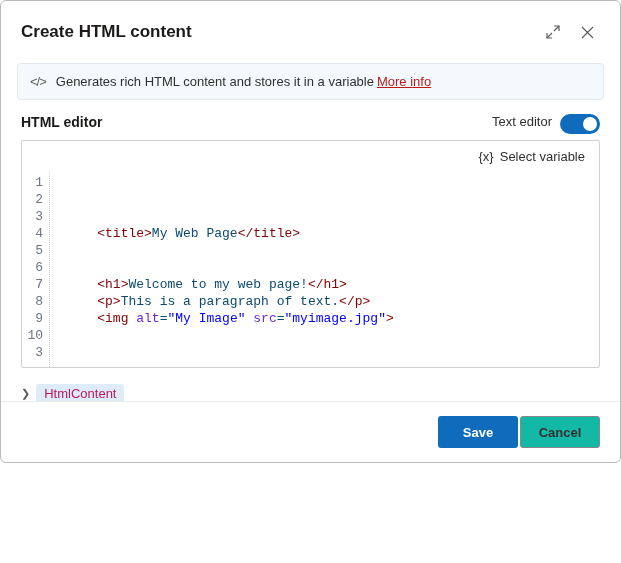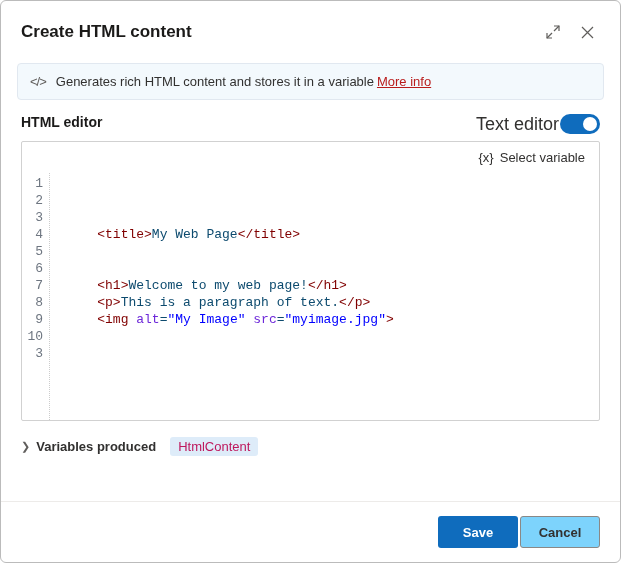--- a/index.html
+++ b/index.html
@@ -7,21 +7,21 @@
   font-family: "Segoe UI", -apple-system, sans-serif;
   font-size: 13px;
   color: #323130;
   background: #fff;
   width: 621px;
   height: 563px;
   overflow: hidden;
 }
 .dialog {
   width: 621px;
-  height: 563px;
+  height: 463px;
   border: 1px solid #bbb;
   border-radius: 6px;
   display: flex;
   flex-direction: column;
   background: #fff;
 }
 .dlg-header {
   display: flex;
   align-items: center;
   padding: 14px 16px 12px 20px;
@@ -75,23 +75,23 @@
   align-items: flex-start;
   margin-bottom: 6px;
 }
 .editor-label {
   font-size: 14px;
   font-weight: 600;
   color: #1b1a19;
   flex: 1;
 }
 .text-editor-label {
-  font-size: 18px;
-  color: #323130;
-  margin-right: 1px;
+  font-size: 13px;
+  color: #323130;
+  margin-right: 8px;
 }
 .toggle {
   width: 40px;
   height: 20px;
   border-radius: 10px;
   background: #0f6cbd;
   position: relative;
   cursor: pointer;
 }
 .toggle::after {
@@ -190,21 +190,21 @@
   font-size: 13px;
   font-weight: 600;
   cursor: pointer;
   border: 1px solid transparent;
 }
 .btn-primary {
   background: #0f6cbd;
   color: #fff;
 }
 .btn-secondary {
-  background: #7dd3fc;
+  background: #14b8a6;
   color: #323130;
   border: 1px solid #8a8886;
 }
 </style>
 </head>
 <body>
 
 <div class="dialog">
 
   <div class="dlg-header">
@@ -256,21 +256,20 @@
             <div>9</div>
             <div>10</div>
             <div>3</div>
           </div>
         <div class="codelines" id="codelines"><div class="ln"></div><div class="ln"></div><div class="ln"></div><div class="ln">    <span class="punc">&lt;</span><span class="tag">title</span><span class="punc">&gt;</span><span class="txt">My Web Page</span><span class="punc">&lt;/</span><span class="tag">title</span><span class="punc">&gt;</span></div><div class="ln"></div><div class="ln"></div><div class="ln">    <span class="punc">&lt;</span><span class="tag">h1</span><span class="punc">&gt;</span><span class="txt">Welcome to my web page!</span><span class="punc">&lt;/</span><span class="tag">h1</span><span class="punc">&gt;</span></div><div class="ln">    <span class="punc">&lt;</span><span class="tag">p</span><span class="punc">&gt;</span><span class="txt">This is a paragraph of text.</span><span class="punc">&lt;/</span><span class="tag">p</span><span class="punc">&gt;</span></div><div class="ln">    <span class="punc">&lt;</span><span class="tag">img</span><span class="txt"> </span><span class="attr">alt</span><span class="txt">=</span><span class="val">"My Image"</span><span class="txt"> </span><span class="attr">src</span><span class="txt">=</span><span class="val">"myimage.jpg"</span><span class="punc">&gt;</span></div><div class="ln"></div><div class="ln"></div></div>
       </div>
     </div>
 
     <div class="vars-row">
       <span class="chev">❯</span>
-      <span class="vars-label">Variables produced</span>
       <span id="var-pills"><span class="pill">HtmlContent</span></span>
     </div>
 
   </div>
 
   <div class="footer">
     <button class="btn btn-primary">Save</button>
     <button class="btn btn-secondary">Cancel</button>
   </div>
 

